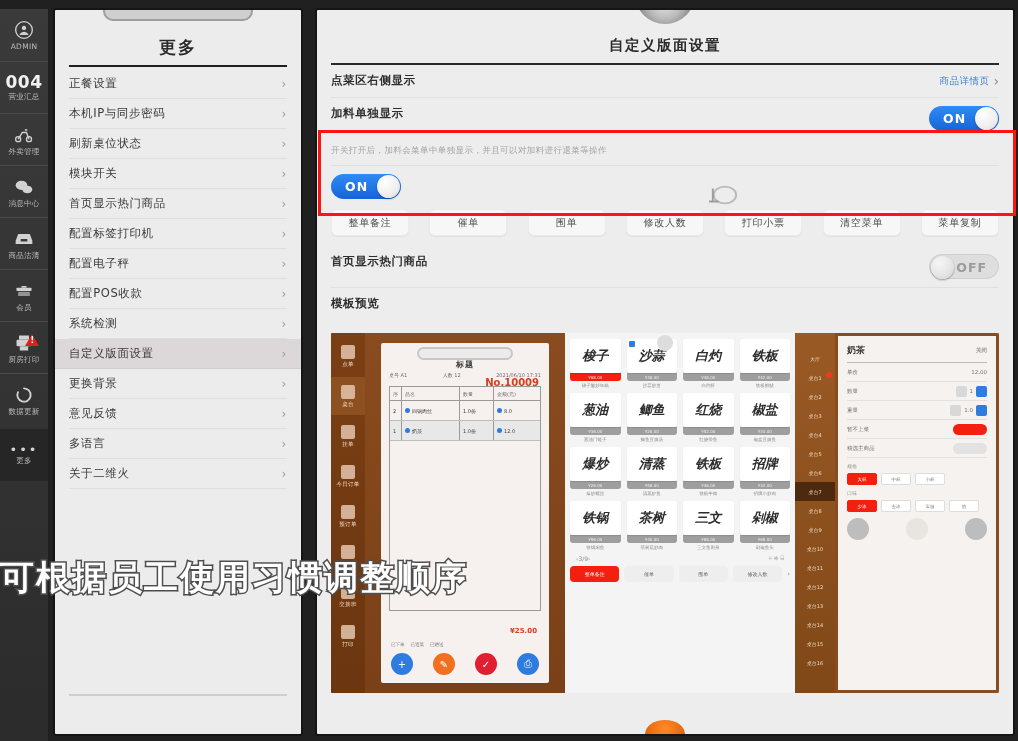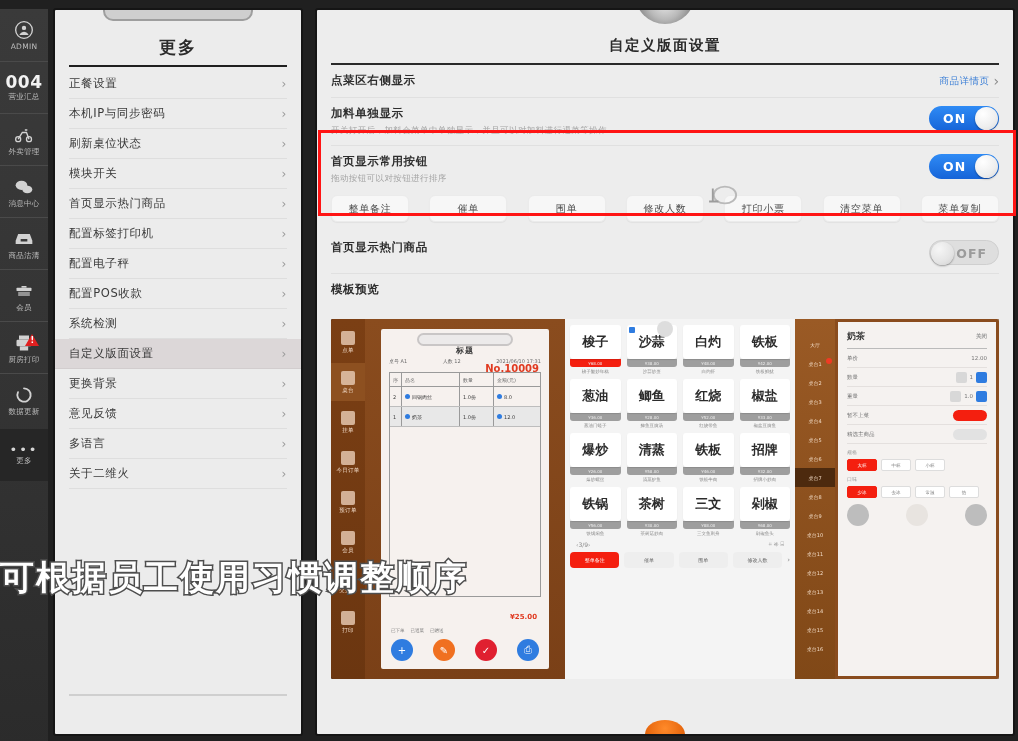--- a/index.html
+++ b/index.html
@@ -85,21 +85,21 @@
   }
   #right-title-rule { height: 2px; background: #2a2a2a; margin: 8px 14px 0; }
 
   .srow {
     margin: 0 14px; border-bottom: 1px solid #e0e0e0;
     display: flex; align-items: flex-start; justify-content: space-between;
     padding: 8px 0 8px;
   }
   .srow .stext { display: flex; flex-direction: column; gap: 4px; }
   .slabel { font-size: 11.5px; color: #2e2e2e; letter-spacing: .6px; font-weight: 600; }
-  .sdesc  { font-size: 8.5px; color: #a4a4a4; letter-spacing: .4px; }
+  .sdesc  { font-size: 8.5px; color: #a4a4a4; letter-spacing: .4px; margin-top: 20px; }
   .slink  { font-size: 9.5px; color: #3c7fd6; letter-spacing: .5px; }
   .slink-wrap { display:flex; align-items:center; gap:4px; }
   .slink-chev { color:#8c8c8c; font-size: 14px; }
 
   
   .toggle {
     width: 70px; height: 25px; border-radius: 13px; position: relative;
     display: flex; align-items: center; flex: none;
   }
   .toggle.on { background: linear-gradient(180deg,#2f8bf5 0%,#1664d8 100%); justify-content: flex-start; }
@@ -195,20 +195,21 @@
 
   
   .pv-dishes { width: 230px; background: #f4f4f4; padding: 6px 5px 4px; position: relative; }
   .pv-grid { display: grid; grid-template-columns: repeat(4, 1fr); gap: 5px 6px; }
   .pv-dish { display: flex; flex-direction: column; align-items: center; }
   .pv-dish .tile {
     width: 100%; height: 34px; background: #fff; border-radius: 3px;
     display: flex; align-items: center; justify-content: center;
     font-size: 13px; color: #2c2c2c; font-weight: 600; position: relative;
     box-shadow: 0 1px 1px rgba(0,0,0,.12);
+    font-style: italic;
   }
   .pv-dish .bar { width: 100%; height: 8px; background: #9e9e9e; border-radius: 0 0 3px 3px;
                   font-size: 4px; color: #efefef; display:flex; align-items:center; justify-content:center;}
   .pv-dish .bar.red { background: #f41f0f; }
   .pv-dish .cap { margin-top: 2px; font-size: 4.5px; color: #8a8a8a; }
   .pv-dish .mk { position: absolute; left: 2px; top: 2px; width: 6px; height: 6px; background: #2f7ce0; border-radius:1px;}
   .pv-dish-pager { margin-top: 4px; display: flex; align-items: center; justify-content: space-between;
                    font-size: 6px; color: #8a8a8a; padding: 0 6px; }
   .pv-dish-bottom { margin-top: 4px; display: flex; gap: 5px; align-items: center; }
   .pv-dish-bottom .b {
@@ -439,24 +440,20 @@
         <span class="slabel">加料单独显示</span>
         <span class="sdesc">开关打开后，加料会菜单中单独显示，并且可以对加料进行退菜等操作</span>
       </div>
       <div class="toggle on">
         <span class="tlab">ON</span>
         <span class="knob"></span>
       </div>
     </div>
 
     <div class="srow" style="border-bottom:none; padding-bottom:0;">
-      <div class="stext">
-        <span class="slabel">首页显示常用按钮</span>
-        <span class="sdesc">拖动按钮可以对按钮进行排序</span>
-      </div>
       <div class="toggle on">
         <span class="tlab">ON</span>
         <span class="knob"></span>
       </div>
     </div>
 
     <div id="qbtn-row">
         <div class="qbtn">整单备注</div>
         <div class="qbtn">催单</div>
         <div class="qbtn">围单</div>

